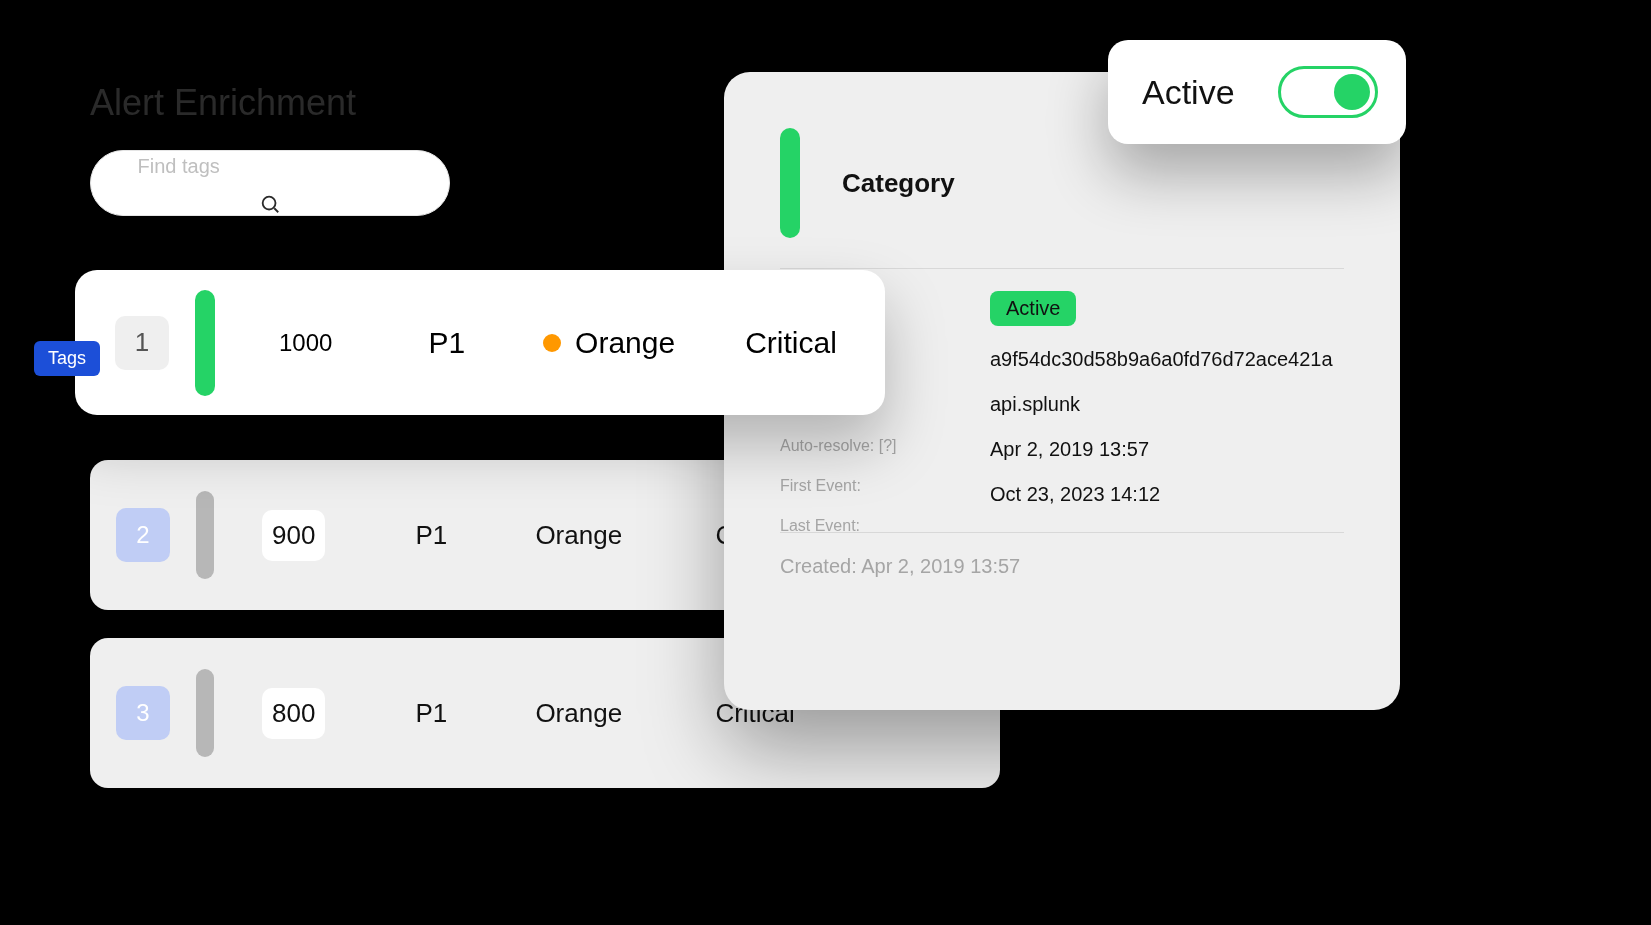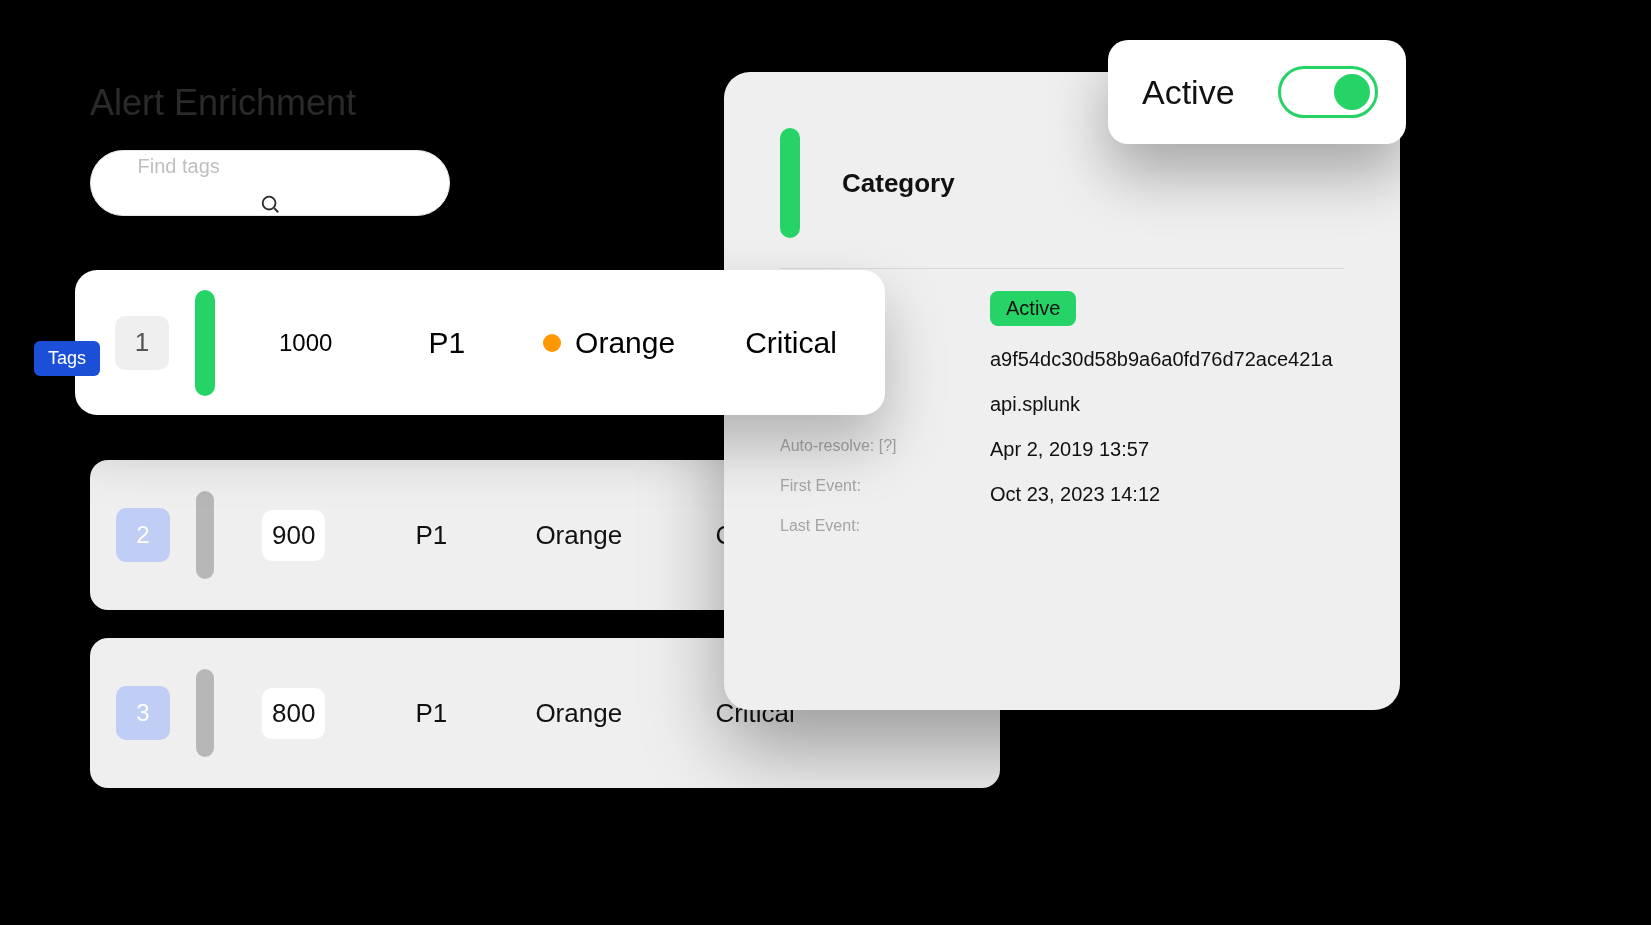--- a/index.html
+++ b/index.html
@@ -315,20 +315,23 @@
     </div>
     <div class="detail-values">
       <span class="status-chip">Active</span>
       <div>a9f54dc30d58b9a6a0fd76d72ace421a</div>
       <div>api.splunk</div>
       <div>Apr 2, 2019 13:57</div>
       <div>Oct 23, 2023 14:12</div>
     </div>
   </div>
 
+  <div class="detail-footer">
+    <span>Created: </span><span>Apr 2, 2019 13:57</span>
+  </div>
 </div>
 
 <div class="toggle-card">
   <div class="toggle-label-big">Active</div>
   <div class="toggle-switch">
     <div class="toggle-thumb"></div>
   </div>
 </div>
 
 </body></html>

